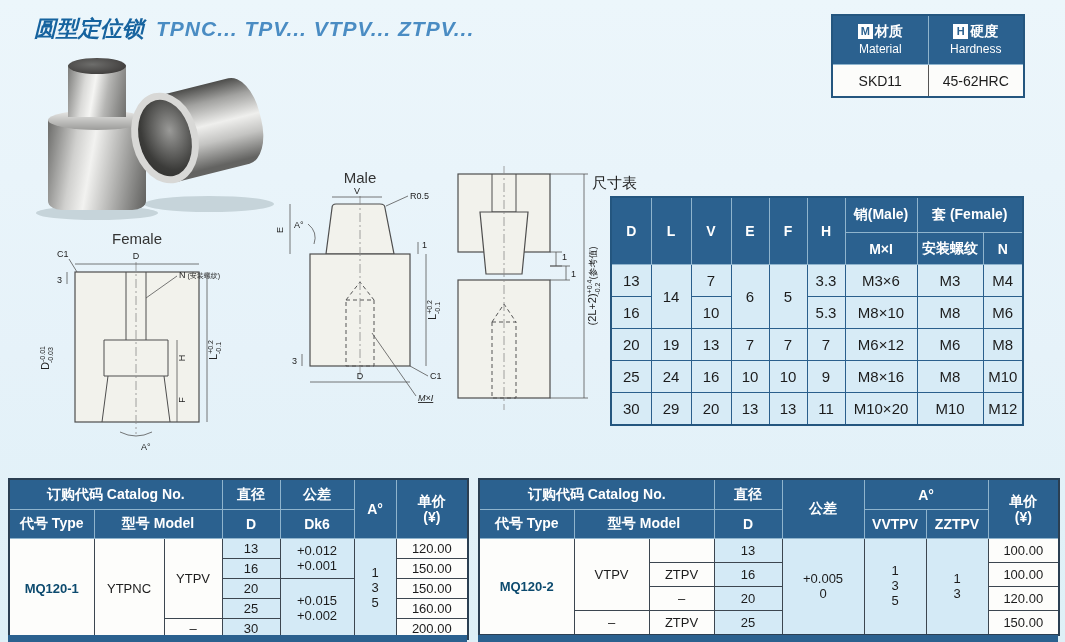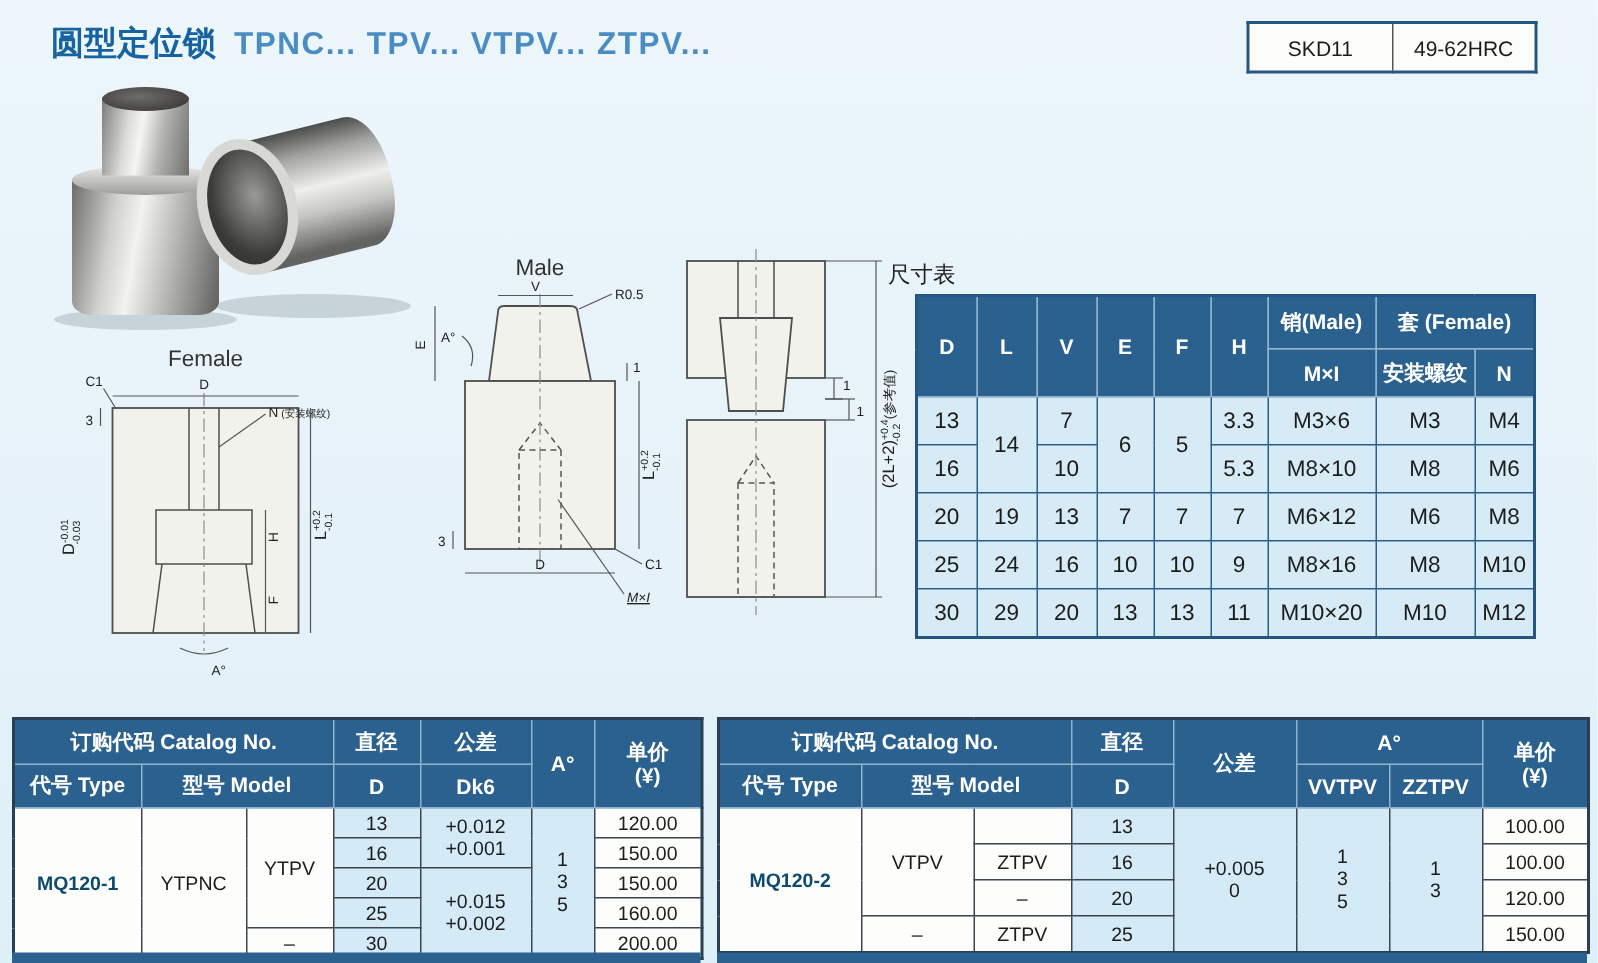--- a/index.html
+++ b/index.html
@@ -1,20 +1,20 @@
 <!DOCTYPE html>
 <html><head>
 <meta charset="utf-8">
 <style>
   html,body{margin:0;padding:0;}
   body{font-family:"Liberation Sans","DejaVu Sans",sans-serif;}
   #page{position:relative;width:1065px;height:642px;overflow:hidden;
         background:linear-gradient(180deg,#ecf6fb 0%,#e6f2f9 55%,#def0f7 100%);}
   
-  #title{position:absolute;left:34px;top:14px;white-space:nowrap;}
+  #title{position:absolute;left:34px;top:14px;white-space:nowrap;font-style:italic;}
   #title .t-zh{font-size:22px;font-weight:bold;color:#16639f;}
   #title .t-mod{font-size:21px;font-weight:bold;color:#4a8cc3;margin-left:12px;letter-spacing:1px;}
   
   table{border-collapse:collapse;table-layout:fixed;}
   th{background:#2b618f;color:#ffffff;font-weight:bold;text-align:center;border:1px solid #8fb4cd;}
   td{text-align:center;color:#1c1c1c;}
   .blue{background:#d4eaf6;}
   
   #mat{position:absolute;left:831px;top:14px;width:192px;border:2px solid #24567f;background:#fff;}
   #mat th{height:46px;font-size:14px;line-height:1.25;}
@@ -83,23 +83,33 @@
   <div id="title">
     <span class="t-zh">圆型定位锁</span><span class="t-mod">TPNC...  TPV...  VTPV...  ZTPV...</span>
   </div>
 
   <table id="mat">
     <colgroup>
         <col style="width:96px">
         <col style="width:96px">
       </colgroup>
     <tbody>
+        <tr>
+      <th>
+        <span class="badge">M</span><span>材质</span><br>
+        <span class="th-en">Material</span>
+      </th>
+      <th>
+        <span class="badge">H</span><span>硬度</span><br>
+        <span class="th-en">Hardness</span>
+      </th>
+    </tr>
     <tr>
       <td>SKD11</td>
-      <td>49-62HRC</td>
+      <td>45-62HRC</td>
     </tr>
   </tbody>
     </table>
 
   <div id="photo">
     <div class="ph" id="ph-shadow1"></div>
     <div class="ph" id="ph-shadow2"></div>
     <div class="ph" id="ph-m-body"></div>
     <div class="ph" id="ph-m-flange"></div>
     <div class="ph" id="ph-m-plug"></div>

